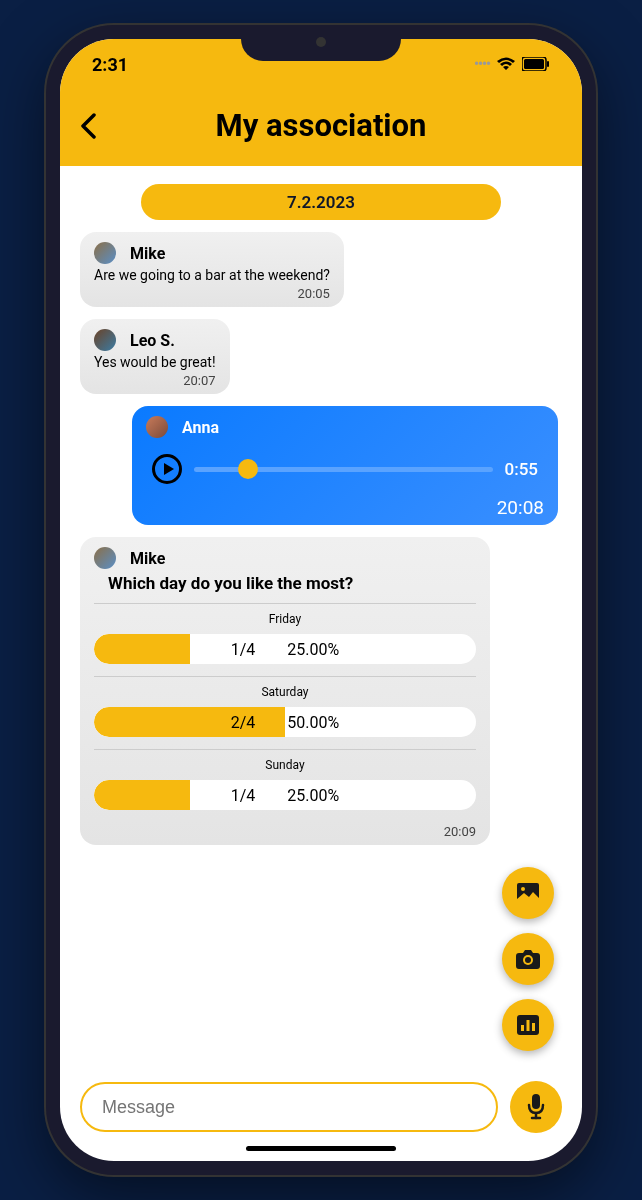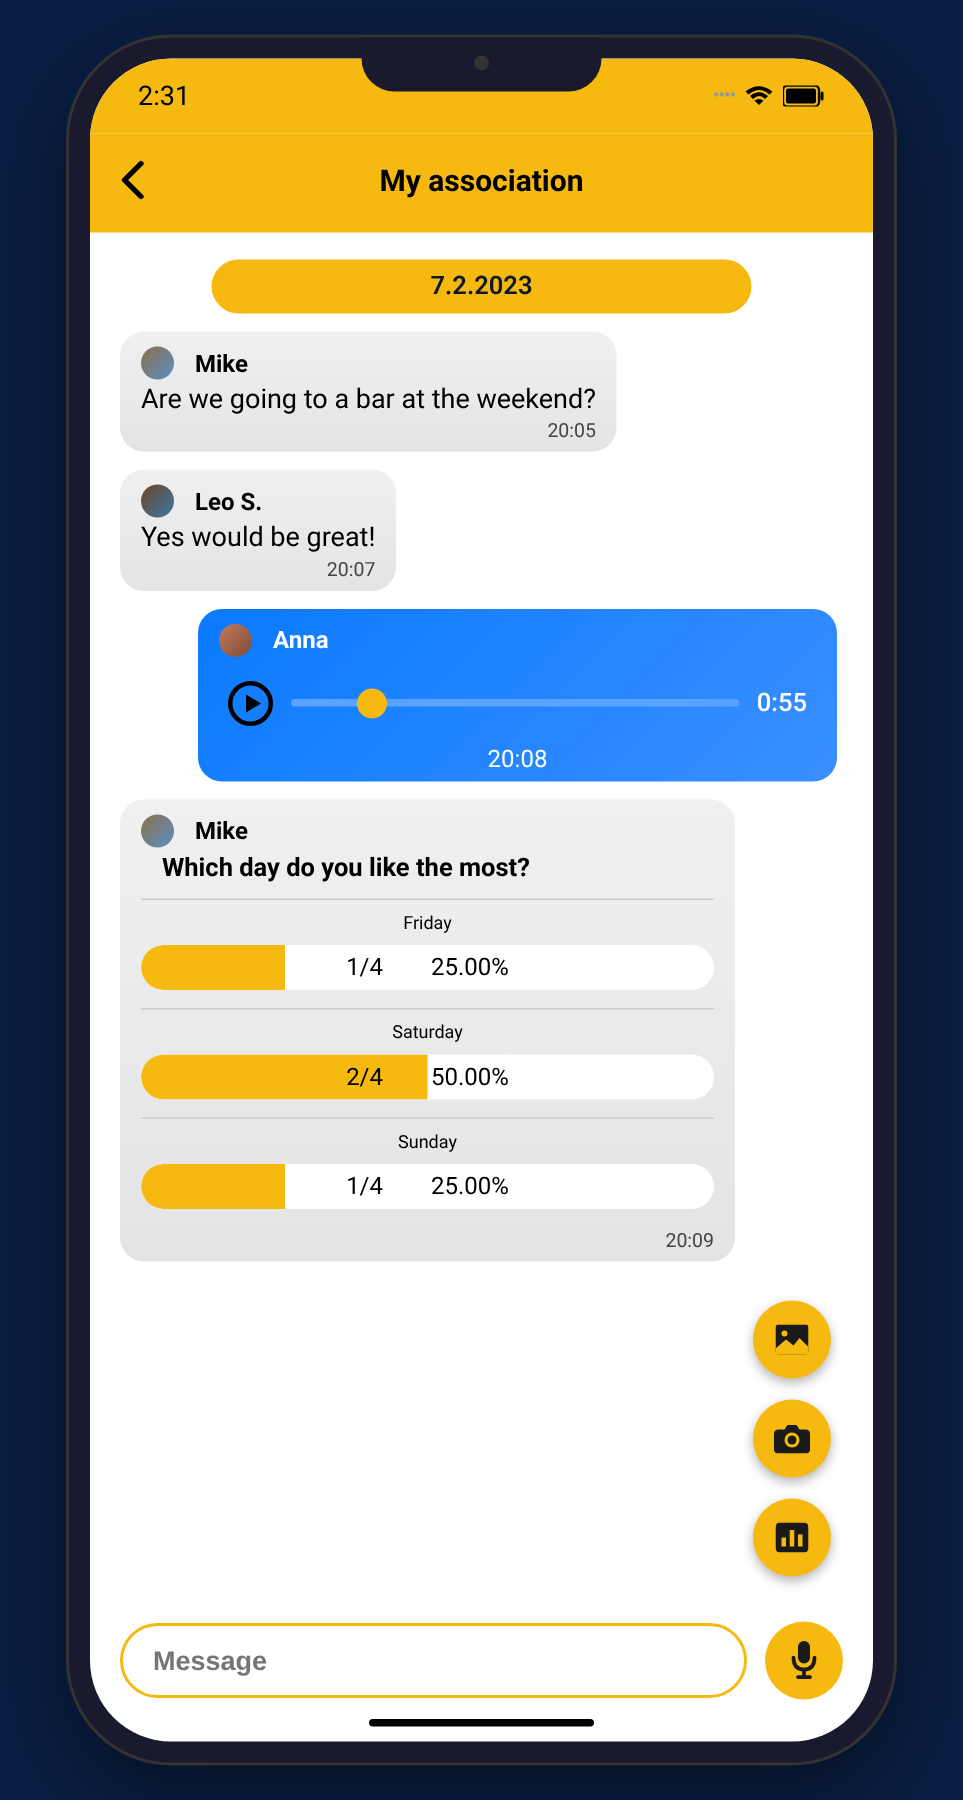--- a/index.html
+++ b/index.html
@@ -53,38 +53,38 @@
     background: #333;
     border-radius: 50%;
   }
   .status-bar {
     height: 50px;
     display: flex;
     justify-content: space-between;
     align-items: center;
     padding: 0 32px;
     background: #f6b90f;
-    font-weight: 400;
+    font-weight: 700;
     font-size: 18px;
   }
   .status-right {
     display: flex;
     align-items: center;
     gap: 6px;
   }
   .dots { color: #999; letter-spacing: -1px; font-size: 14px; }
   .header {
     background: #f6b90f;
     padding: 18px 20px 22px;
     display: flex;
     align-items: center;
     position: relative;
   }
   .back { font-size: 32px; font-weight: 300; width: 30px; cursor: pointer; }
-  .title { flex: 1; text-align: center; font-size: 20px; font-weight: 700; margin-right: 30px; }
+  .title { flex: 1; text-align: center; font-size: 31px; font-weight: 700; margin-right: 30px; }
   .content {
     flex: 1;
     padding: 18px 20px 0;
     overflow-y: auto;
     display: flex;
     flex-direction: column;
     gap: 12px;
   }
   .date-pill {
     align-self: center;
@@ -112,21 +112,21 @@
     margin-bottom: 2px;
   }
   .avatar {
     width: 22px; height: 22px; border-radius: 50%;
     background: linear-gradient(135deg,#8b6f47,#5a8fc7);
     flex-shrink: 0;
   }
   .avatar.a2 { background: linear-gradient(135deg,#6b4226,#3a7ca5); }
   .avatar.a3 { background: linear-gradient(135deg,#c97b5a,#7a4a3a); }
   .sender { font-weight: 700; font-size: 16px; }
-  .msg-text { font-size: 18px; line-height: 1.3; }
+  .msg-text { font-size: 14px; line-height: 1.3; }
   .msg-time { text-align: right; font-size: 13px; color: #444; margin-top: 2px; }
   .voice-bubble {
     background: linear-gradient(135deg,#0a7aff,#3a8fff);
     color: #fff;
     border-radius: 16px;
     padding: 10px 14px 6px;
     width: 426px;
     align-self: flex-end;
     margin-right: 4px;
   }
@@ -148,21 +148,21 @@
     margin-left: 3px;
   }
   .track {
     flex: 1; height: 5px; background: #5aa3ff; border-radius: 3px; position: relative;
   }
   .thumb {
     position: absolute; left: 18%; top: 50%; transform: translate(-50%,-50%);
     width: 20px; height: 20px; background: #f6b90f; border-radius: 50%;
   }
   .voice-dur { font-size: 17px; font-weight: 500; }
-  .voice-time { text-align: center; font-size: 16px; margin-top: -2px; }
+  .voice-time { text-align: right; font-size: 19px; margin-top: -2px; }
   .poll-bubble {
     background: linear-gradient(#f0f0f0,#e4e4e4);
     border-radius: 16px;
     padding: 10px 14px 6px;
     width: 410px;
     align-self: flex-start;
   }
   .poll-q { font-weight: 700; font-size: 17px; margin: 4px 0 10px 14px; }
   .poll-opt { border-top: 1px solid #ccc; padding: 8px 0 12px; }
   .poll-label { text-align: center; font-size: 12px; margin-bottom: 8px; }
@@ -177,21 +177,21 @@
   }
   .poll-stats { position: relative; z-index: 1; display: flex; gap: 32px; }
   .input-area {
     padding: 14px 20px 28px;
     display: flex;
     align-items: center;
     gap: 12px;
   }
   .msg-input {
     flex: 1; height: 50px; border: 2px solid #f6b90f; border-radius: 25px;
-    padding: 0 20px; font-size: 18px; color: #737373; outline: none; font-weight: bold;
+    padding: 0 20px; font-size: 18px; color: #737373; outline: none;
   }
   .fab-col {
     position: absolute; right: 28px; bottom: 110px;
     display: flex; flex-direction: column; gap: 14px;
   }
   .fab {
     width: 52px; height: 52px; background: #f6b90f; border-radius: 50%;
     display: flex; align-items: center; justify-content: center;
     cursor: pointer; box-shadow: 0 3px 8px rgba(0,0,0,0.3);
   }

